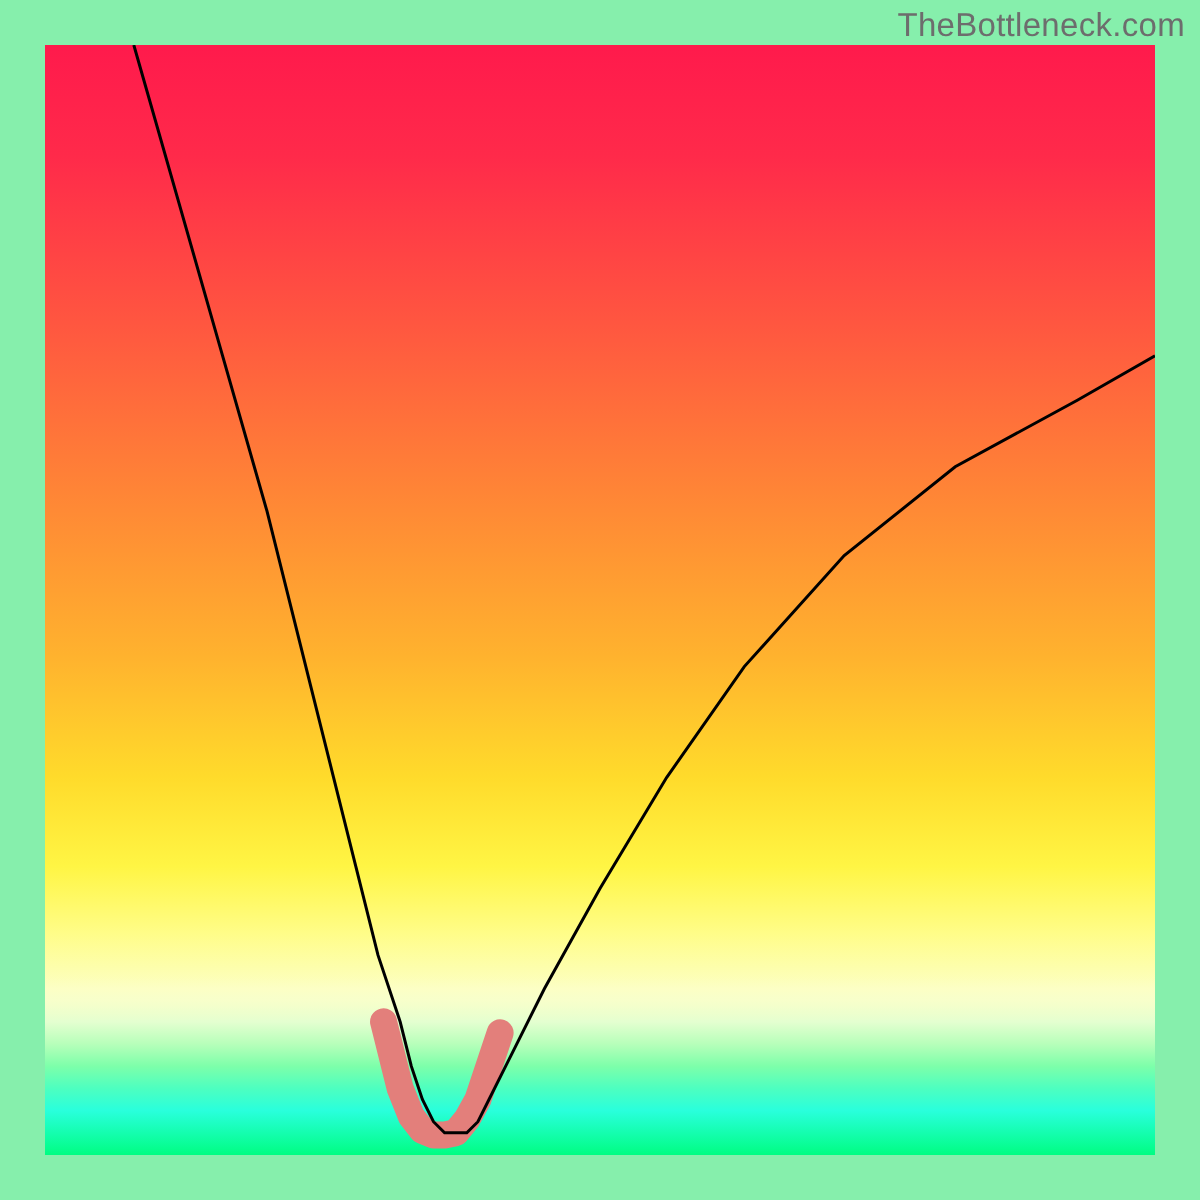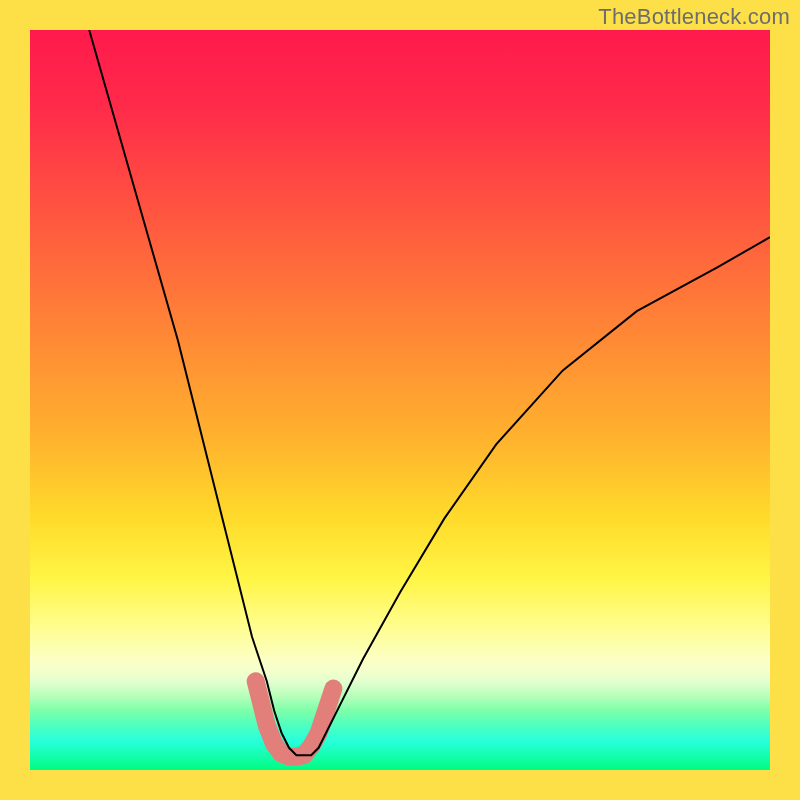--- a/index.html
+++ b/index.html
@@ -6,21 +6,21 @@
     margin: 0;
     padding: 0;
     width: 800px;
     height: 800px;
     overflow: hidden;
     font-family: Arial, Helvetica, sans-serif;
   }
   .outer {
     width: 800px;
     height: 800px;
-    background: #fde047;
+    background: #86efac;
     position: relative;
   }
   .watermark {
     position: absolute;
     top: 4px;
     right: 10px;
     color: #6d6d6d;
     font-size: 22px;
     font-weight: 500;
     letter-spacing: 0.2px;

